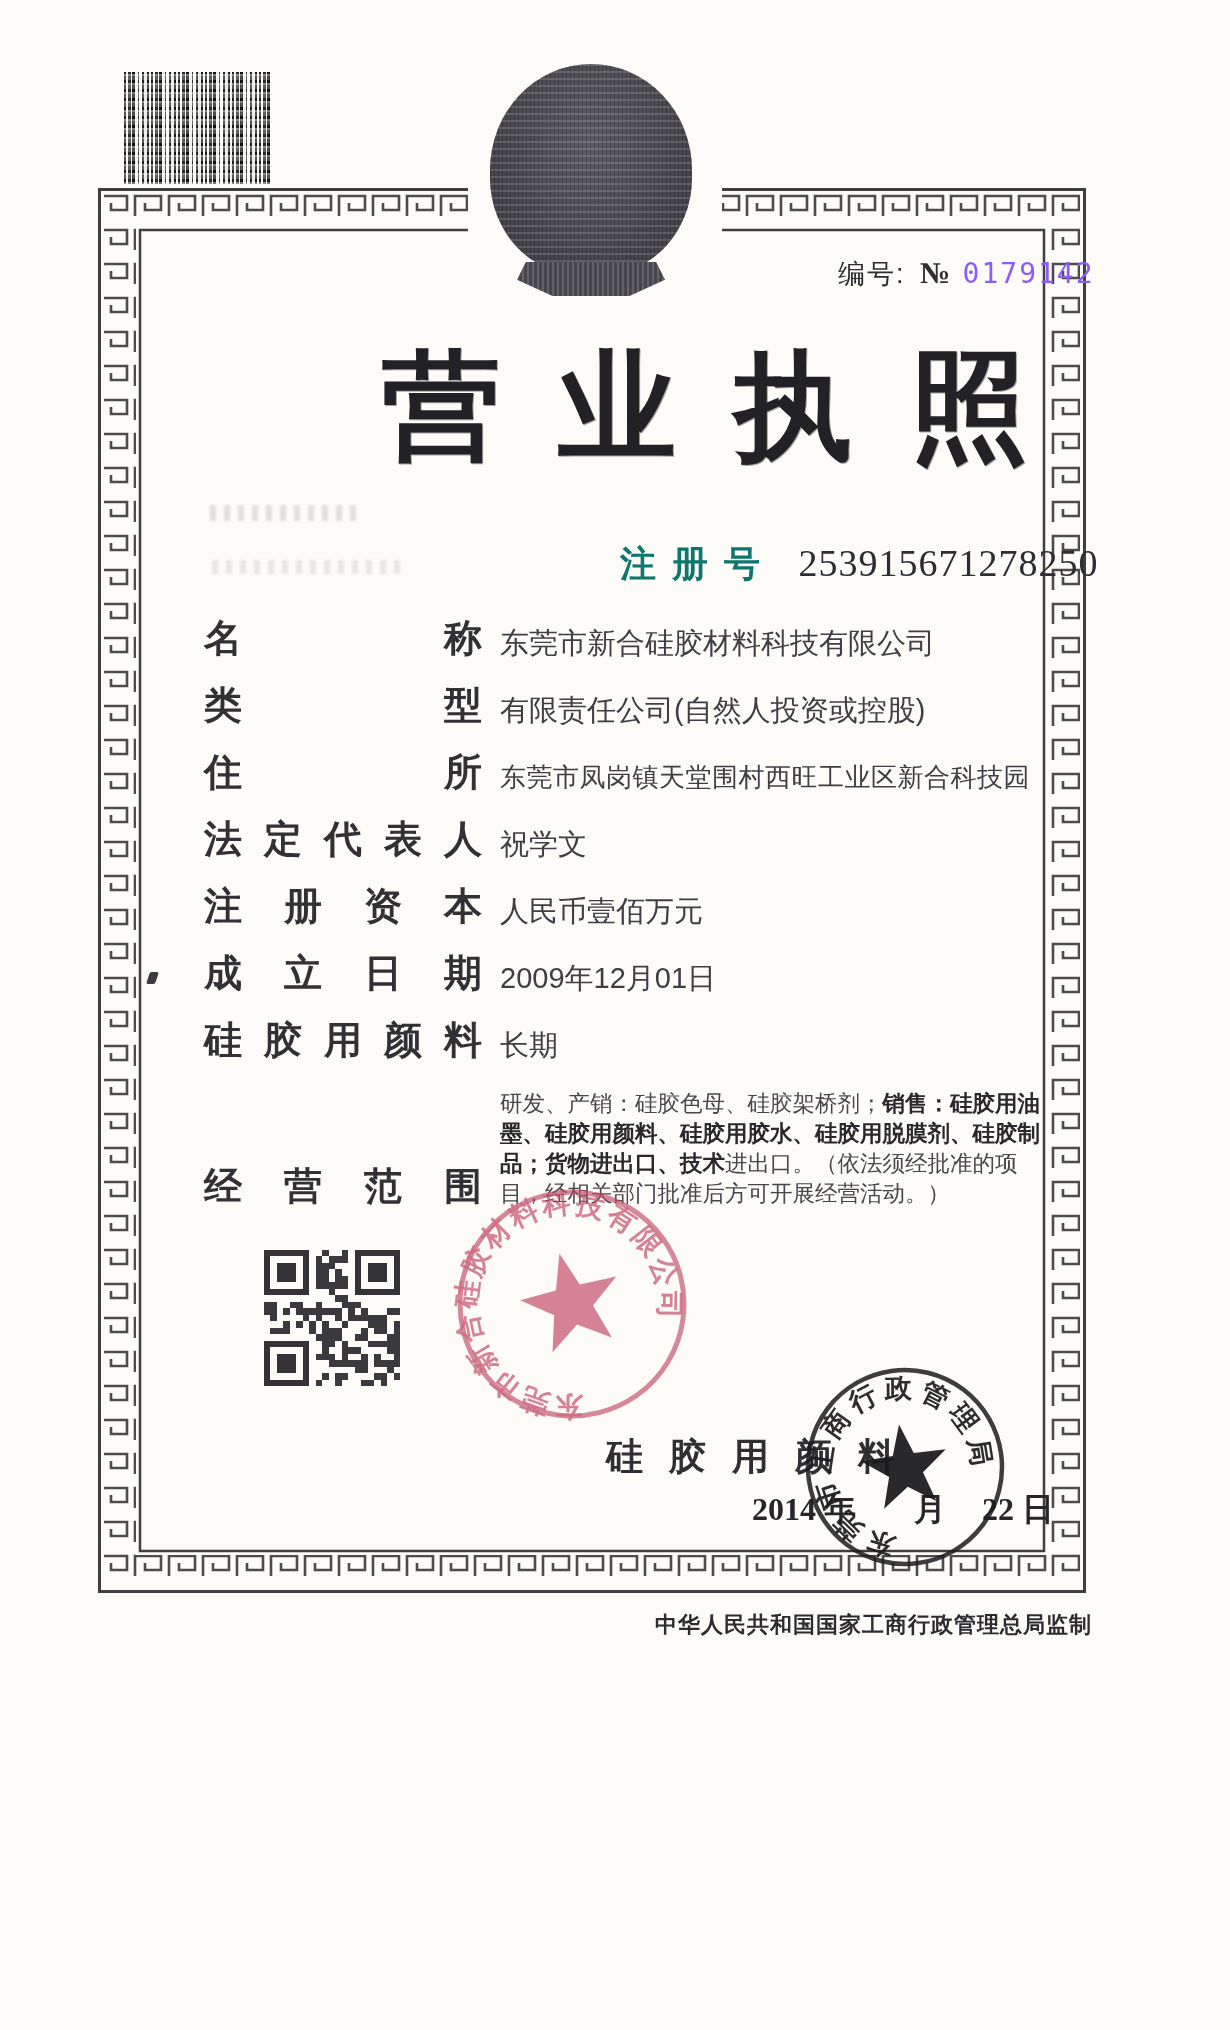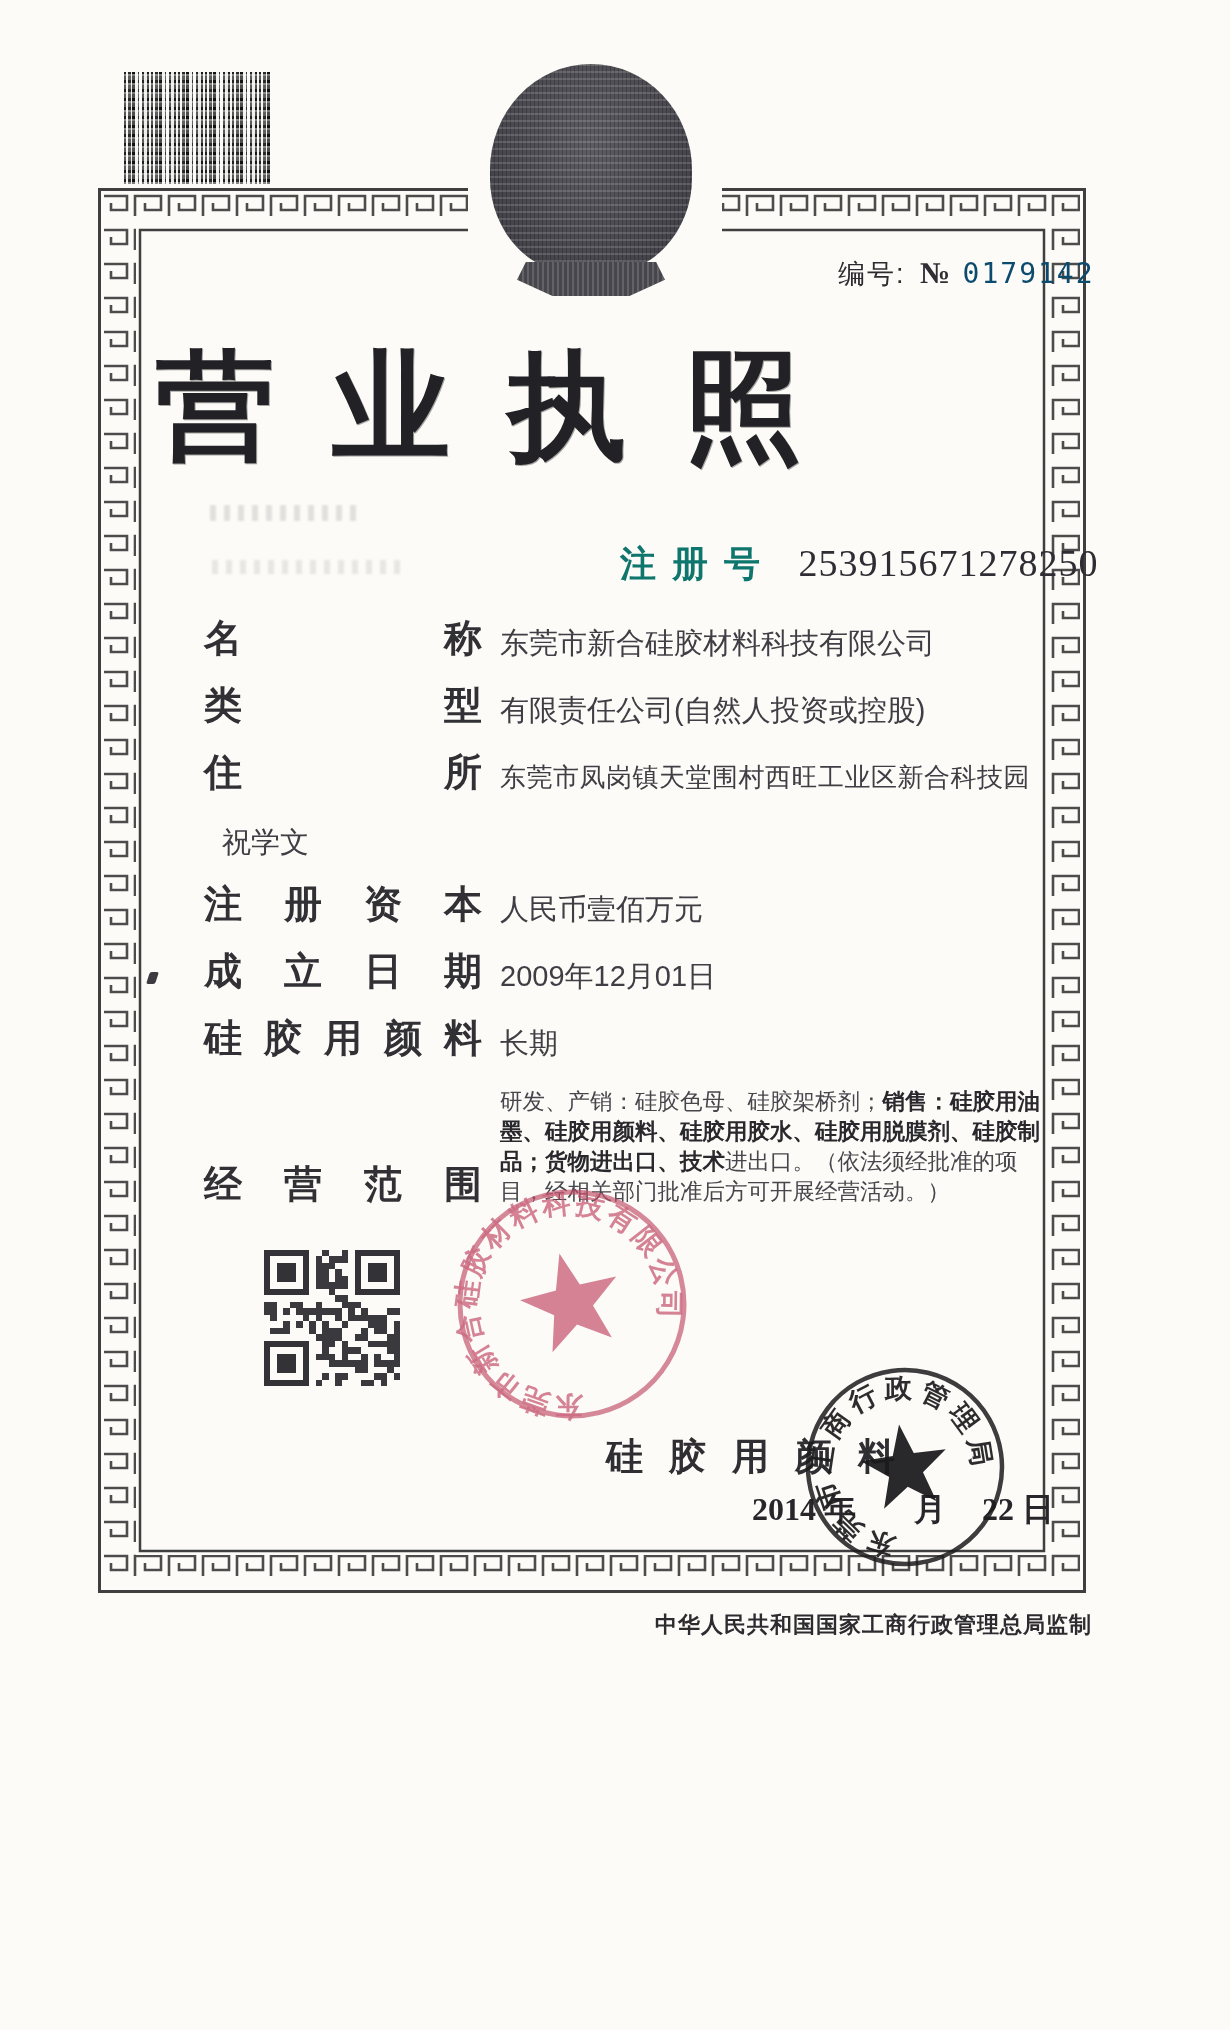--- a/index.html
+++ b/index.html
@@ -20,23 +20,23 @@
       repeating-linear-gradient(0deg, rgba(255,255,255,.14) 0 2px, rgba(0,0,0,0) 2px 7px),
       repeating-linear-gradient(90deg, rgba(0,0,0,.22) 0 1px, rgba(0,0,0,0) 1px 4px),
       radial-gradient(ellipse at 50% 38%, #5d5d63 0%, #4a4a50 55%, #3a3a40 100%);}
   .emblem .base{margin:-14px auto 0;width:148px;height:34px;background:
       repeating-linear-gradient(90deg, rgba(255,255,255,.15) 0 2px, rgba(0,0,0,0) 2px 5px),#46464c;
       clip-path:polygon(6% 0,94% 0,100% 52%,76% 100%,24% 100%,0 52%);}
   
   .serial{position:absolute;left:838px;top:256px;z-index:4;white-space:nowrap;}
   .serial .pfx{font-size:27px;color:#2c2c30;letter-spacing:2px;}
   .serial .num-sign{font-family:"Liberation Serif",serif;font-weight:700;font-size:30px;margin-left:10px;}
-  .serial .digits{font-family:"DejaVu Sans Mono",monospace;font-size:28px;letter-spacing:2px;margin-left:8px;color:#0c4a6e;}
-  
-  .title{position:absolute;left:98px;top:328px;width:988px;z-index:4;text-align:left;
+  .serial .digits{font-family:"DejaVu Sans Mono",monospace;font-size:28px;letter-spacing:2px;margin-left:8px;color:#8b5cf6;}
+  
+  .title{position:absolute;left:98px;top:328px;width:988px;z-index:4;text-align:right;
     font-size:118px;font-weight:800;color:#222226;letter-spacing:58px;text-indent:58px;
     text-shadow:1px 1px 0 rgba(95,95,95,.55);}
   
   .regline{position:absolute;left:620px;top:540px;z-index:4;white-space:nowrap;}
   .regline .lbl{font-size:36px;font-weight:600;letter-spacing:16px;color:#0f766e;}
   .regline .val{font-family:"Liberation Serif",serif;font-size:38px;color:#2d2d33;margin-left:18px;letter-spacing:1px;}
   
   .rows{position:absolute;left:204px;top:616px;width:850px;z-index:4;}
   .row{display:flex;align-items:flex-end;margin-bottom:22px;}
   .flabel{width:278px;flex:0 0 278px;font-size:38px;font-weight:600;color:#303035;
@@ -121,20 +121,21 @@
     </div>
     <div class="row">
       <div class="flabel">类型</div>
       <div class="fvalue">有限责任公司(自然人投资或控股)</div>
     </div>
     <div class="row">
       <div class="flabel">住所</div>
       <div class="fvalue long">东莞市凤岗镇天堂围村西旺工业区新合科技园</div>
     </div>
     <div class="row">
+      <div class="flabel">法定代表人</div>
       <div class="fvalue">祝学文</div>
     </div>
     <div class="row">
       <div class="flabel">注册资本</div>
       <div class="fvalue">人民币壹佰万元</div>
     </div>
     <div class="row">
       <div class="flabel">成立日期</div>
       <div class="fvalue">2009年12月01日</div>
     </div>

